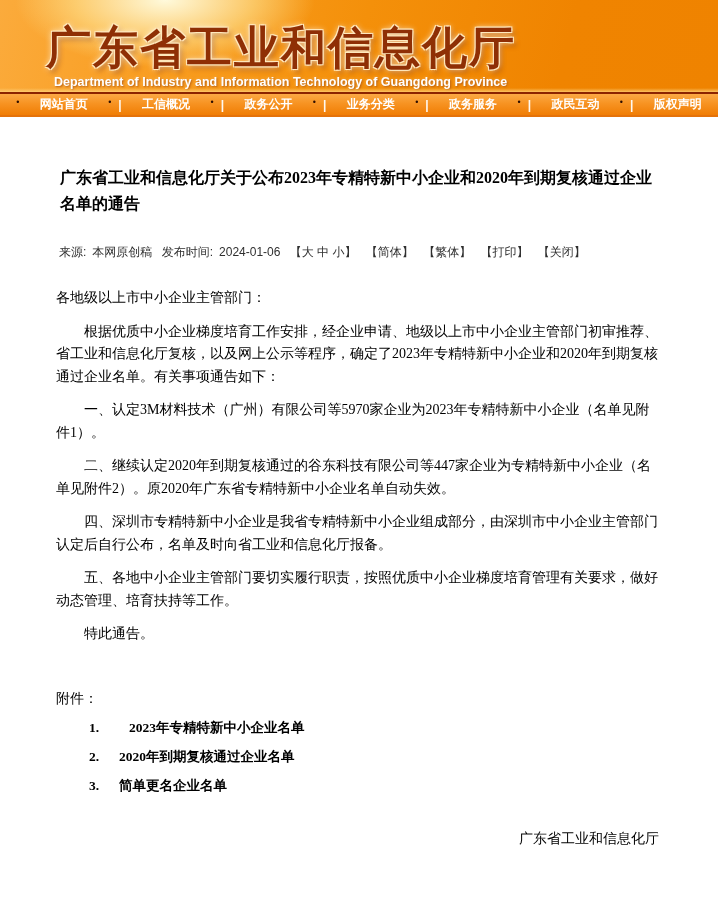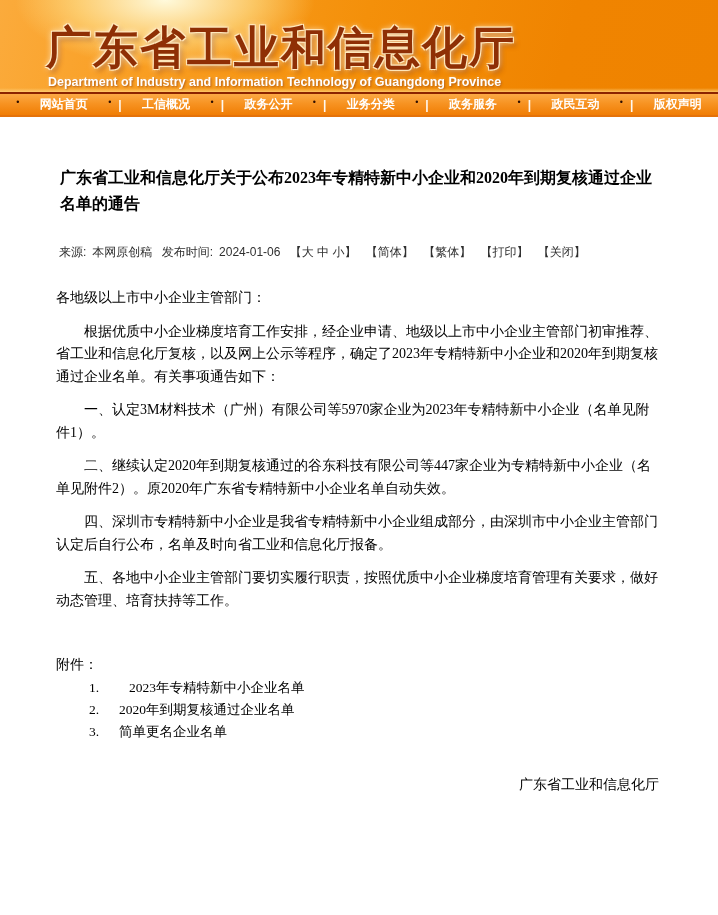--- a/index.html
+++ b/index.html
@@ -40,21 +40,21 @@
     color: #8f2f05;
     text-shadow:
       -1px -1px 0 #ffe8bd, 1px -1px 0 #ffe8bd,
       -1px 1px 0 #ffe8bd, 1px 1px 0 #ffe8bd,
       0 0 6px rgba(255,255,255,0.85),
       3px 4px 5px rgba(130,45,0,0.45);
     white-space: nowrap;
   }
   .banner-subtitle {
     position: absolute;
-    left: 48px;
+    left: 54px;
     top: 75px;
     font-size: 12.5px;
     font-weight: bold;
     color: #ffffff;
     text-shadow: 1px 1px 2px rgba(170,75,0,0.85), 0 0 3px rgba(255,200,120,0.8);
     white-space: nowrap;
   }
 
   
   .navbar {
@@ -106,21 +106,21 @@
   }
   .meta span, .meta a { margin: 0 3px; color: #2f2f2f; text-decoration: none; }
   .meta a { cursor: pointer; }
 
   .body-text { font-size: 14px; line-height: 22.5px; }
   .salutation { margin: 26px 0 0 0; }
   p.para { margin: 11px 0 0 0; text-indent: 2em; }
   p.close-note { margin: 11px 0 0 0; text-indent: 2em; }
 
   .attachment-label { margin: 42px 0 0 0; font-weight: normal; }
-  .att-item { padding-left: 33px; font-size: 13.5px; line-height: 22px; }
+  .att-item { margin-top: 7px; padding-left: 33px; font-size: 13.5px; line-height: 22px; font-weight: bold; }
   .att-item .att-num { display: inline-block; width: 30px; }
   .att-item.first .att-num { width: 40px; }
   .att-item .att-text { cursor: pointer; color: #000; text-decoration: none; }
 
   .signature-block {
     position: relative;
     z-index: 2;
     margin-top: 34px;
     margin-left: 463px;
     font-size: 14px;
@@ -203,20 +203,21 @@
       <a>【关闭】</a>
     </div>
 
     <div class="body-text">
       <p class="salutation">各地级以上市中小企业主管部门：</p>
       <p class="para">根据优质中小企业梯度培育工作安排，经企业申请、地级以上市中小企业主管部门初审推荐、省工业和信息化厅复核，以及网上公示等程序，确定了2023年专精特新中小企业和2020年到期复核通过企业名单。有关事项通告如下：</p>
       <p class="para">一、认定3M材料技术（广州）有限公司等5970家企业为2023年专精特新中小企业（名单见附件1）。</p>
       <p class="para">二、继续认定2020年到期复核通过的谷东科技有限公司等447家企业为专精特新中小企业（名单见附件2）。原2020年广东省专精特新中小企业名单自动失效。</p>
       <p class="para">四、深圳市专精特新中小企业是我省专精特新中小企业组成部分，由深圳市中小企业主管部门认定后自行公布，名单及时向省工业和信息化厅报备。</p>
       <p class="para">五、各地中小企业主管部门要切实履行职责，按照优质中小企业梯度培育管理有关要求，做好动态管理、培育扶持等工作。</p>
+      <p class="close-note">特此通告。</p>
 
       <p class="attachment-label">附件：</p>
       <div class="att-item first">
         <span class="att-num">1.</span><a class="att-text">2023年专精特新中小企业名单</a>
       </div>
       <div class="att-item">
         <span class="att-num">2.</span><a class="att-text">2020年到期复核通过企业名单</a>
       </div>
       <div class="att-item">
         <span class="att-num">3.</span><a class="att-text">简单更名企业名单</a>

